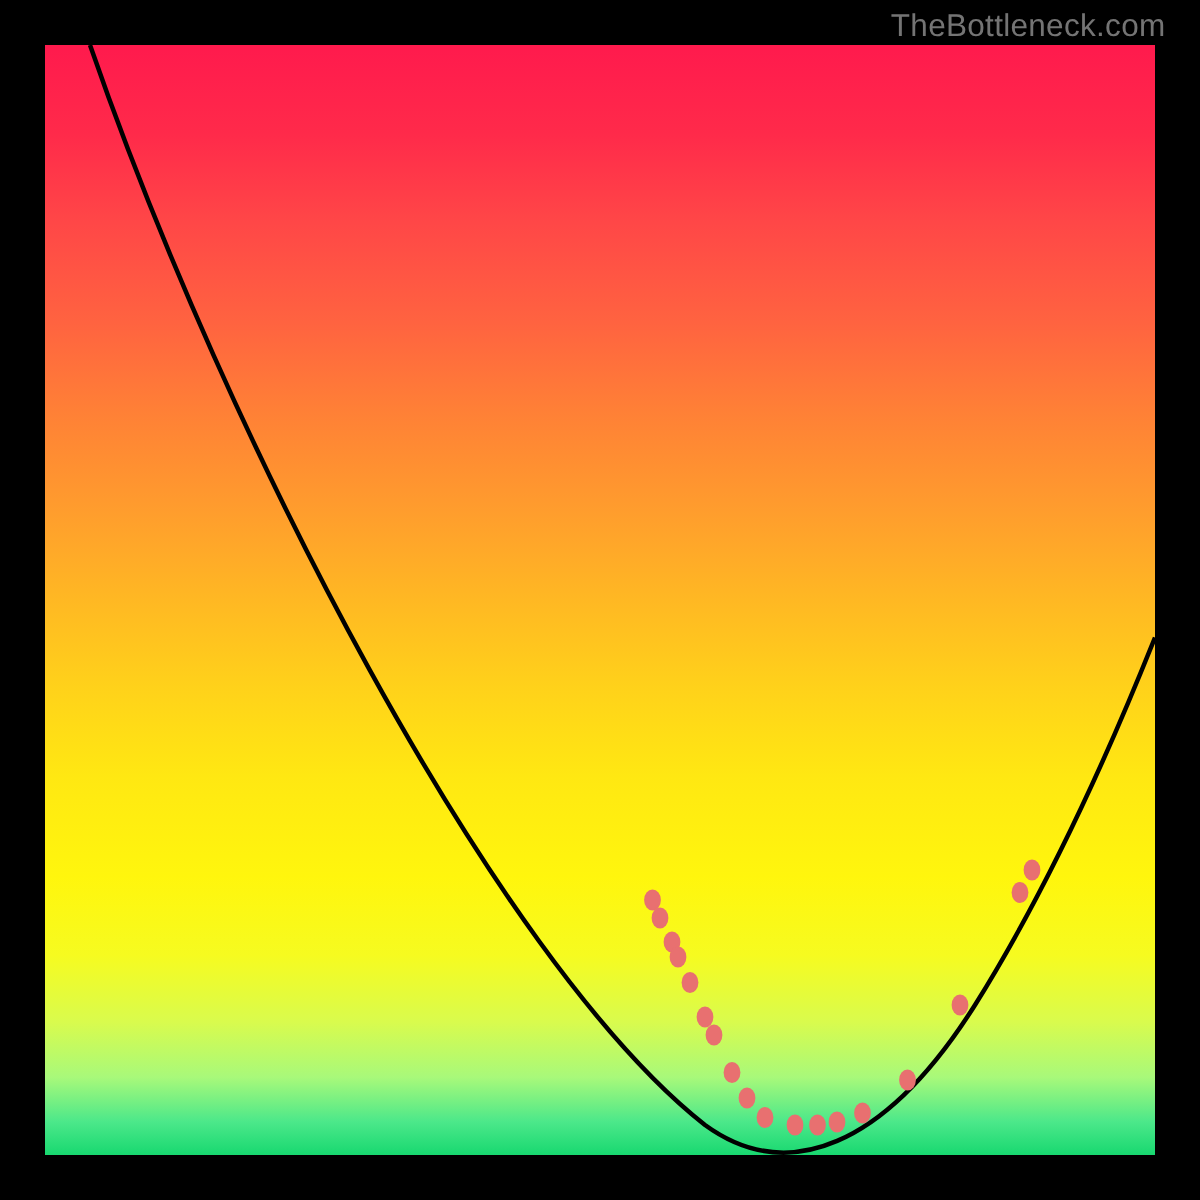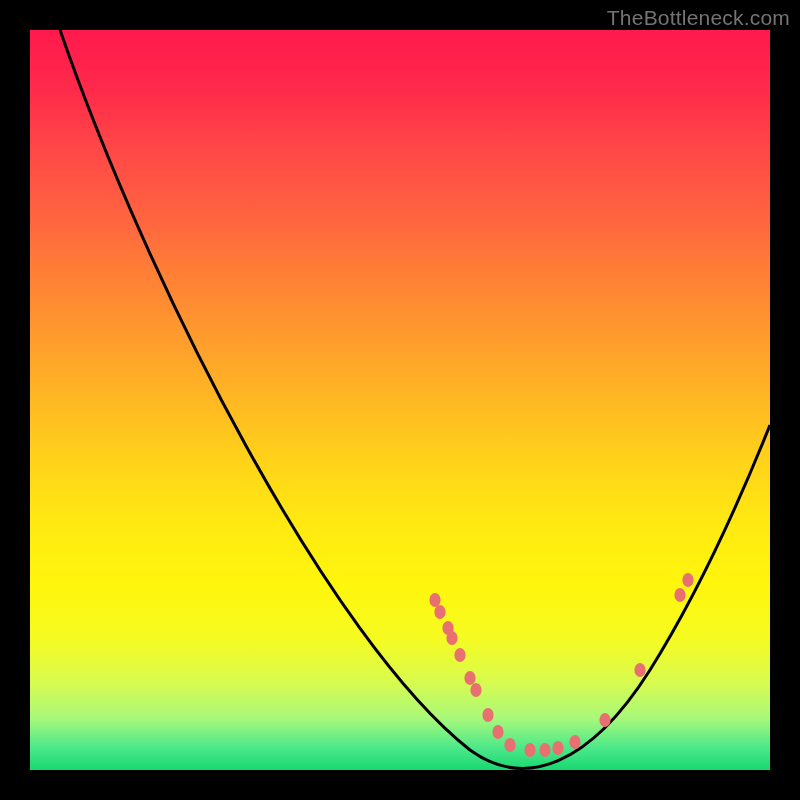--- a/index.html
+++ b/index.html
@@ -31,21 +31,21 @@
       #f6fb20 82%,
       #d9fb4d 88%,
       #a8f97a 93%,
       #4ce88a 97%,
       #18d870 100%
     );
   }
   .watermark {
     position: absolute;
     top: 6px;
-    right: 10px;
+    right: 23px;
     color: #747474;
     font-size: 21px;
     font-weight: 500;
     letter-spacing: 0.2px;
   }
   svg.curve {
     position: absolute;
     left: 0;
     top: 0;
     width: 740px;

